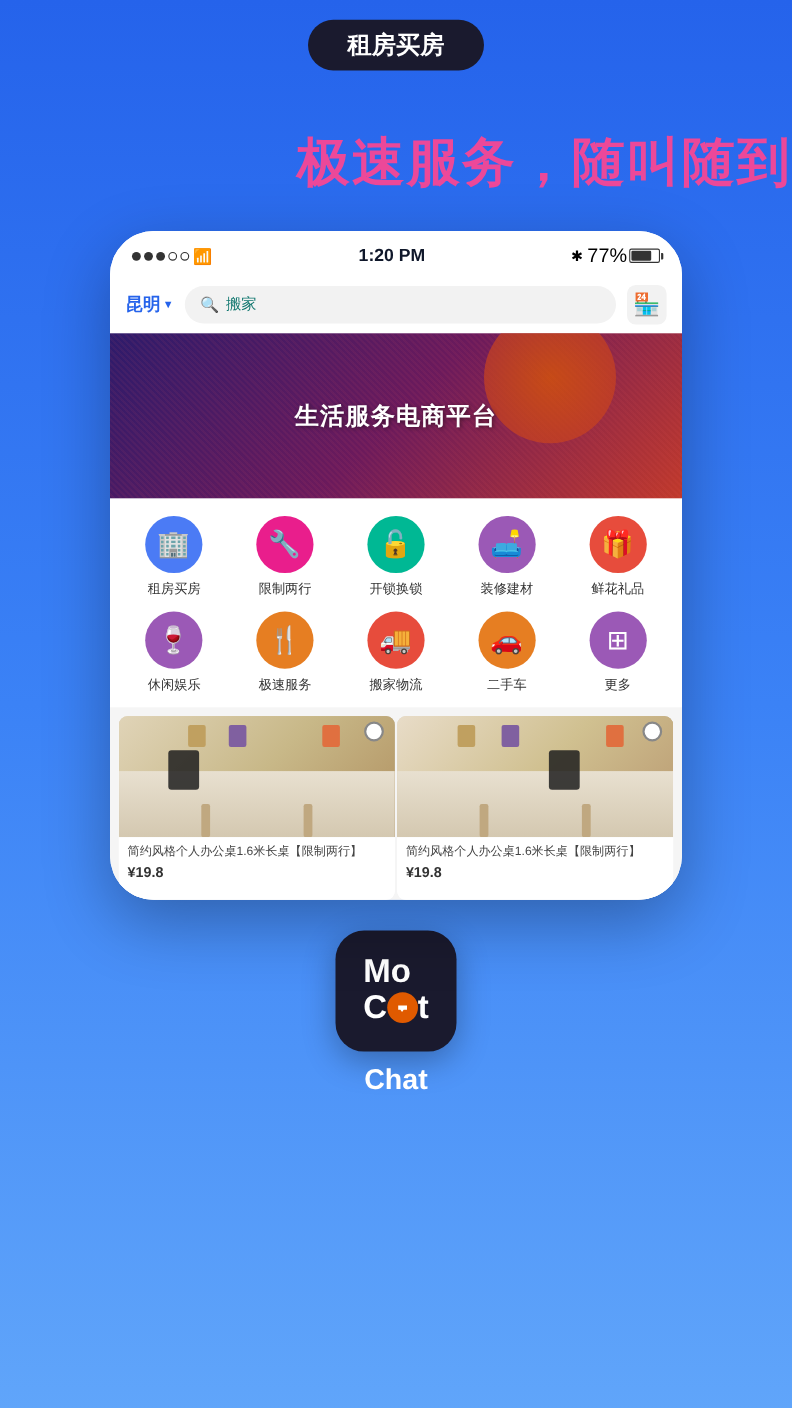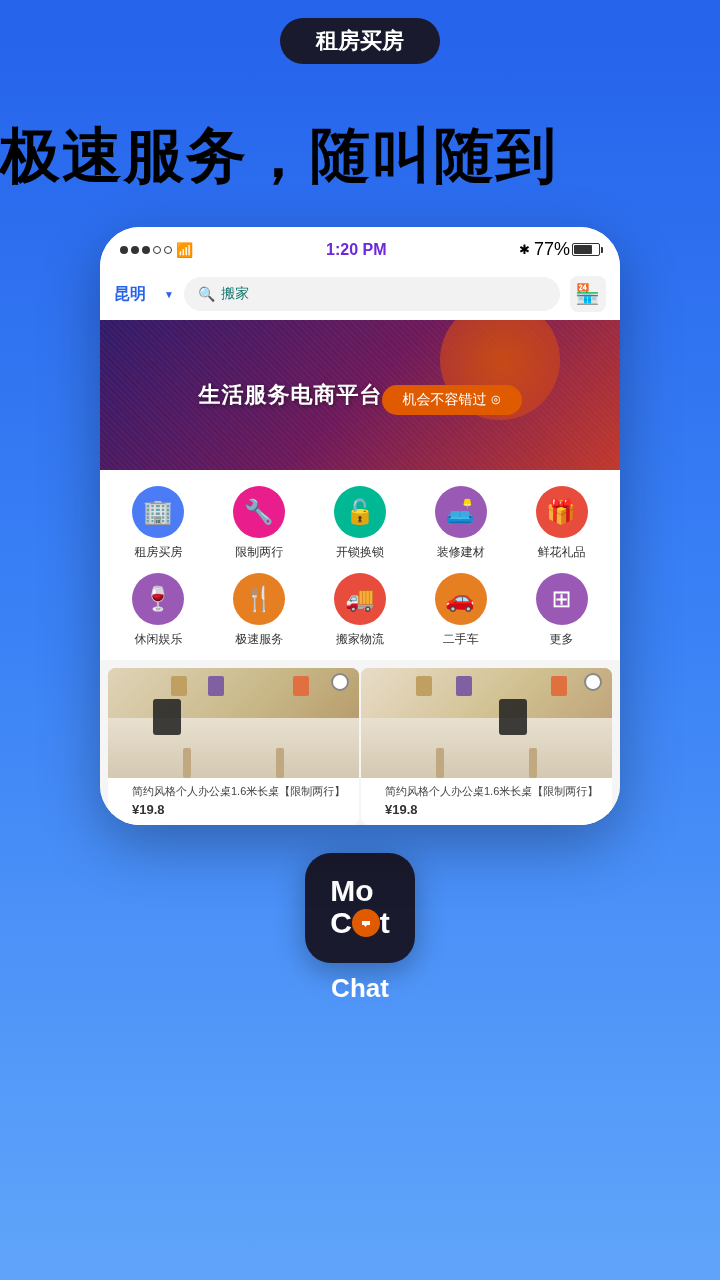--- a/index.html
+++ b/index.html
@@ -24,23 +24,23 @@
       background: #1a1a2e;
       color: white;
       font-size: 22px;
       font-weight: 600;
       padding: 8px 36px;
       border-radius: 30px;
     }
 
     
     .hero-text {
-      text-align: left;
-      color: #000000;
-      font-size: 60px;
+      text-align: right;
+      color: #ec4899;
+      font-size: 48px;
       font-weight: 800;
       margin: 40px 0 30px;
       letter-spacing: 2px;
     }
 
     
     .phone-mockup {
       width: 520px;
       margin: 0 auto;
       background: white;
@@ -65,59 +65,59 @@
       gap: 4px;
       font-size: 13px;
       color: #333;
     }
     .status-dots {
       display: flex; gap: 3px;
     }
     .dot { width: 8px; height: 8px; border-radius: 50%; background: #333; }
     .dot.empty { background: transparent; border: 1.5px solid #333; }
     .wifi-icon { font-size: 14px; }
-    .status-center { font-size: 16px; font-weight: 600; color: #6d28d9; }
+    .status-center { font-size: 16px; font-weight: 600; color: #0f172a; }
     .status-right { display: flex; align-items: center; gap: 4px; font-size: 13px; }
     .battery {
       display: flex; align-items: center; gap: 2px; font-size: 18px; font-weight: 500;
     }
     .battery-bar {
       width: 28px; height: 13px; border: 1.5px solid #333; border-radius: 2px; position: relative; display: flex; align-items: center; padding: 1px;
     }
     .battery-bar::after { content: ''; width: 2px; height: 6px; background: #333; position: absolute; right: -4px; top: 50%; transform: translateY(-50%); border-radius: 0 1px 1px 0; }
     .battery-fill { height: 100%; width: 77%; background: #333; border-radius: 1px; }
 
     
     .search-bar {
       display: flex;
       align-items: center;
       padding: 8px 14px;
       gap: 10px;
       background: white;
     }
     .city-selector {
-      display: flex; align-items: center; gap: 18px; color: #2563EB; font-size: 16px; font-weight: 600; white-space: nowrap;
+      display: flex; align-items: center; gap: 2px; color: #2563EB; font-size: 16px; font-weight: 600; white-space: nowrap;
     }
     .city-caret { font-size: 10px; color: #2563EB; }
     .search-input-area {
       flex: 1; display: flex; align-items: center; background: #f2f2f2; border-radius: 20px; padding: 8px 14px; gap: 6px;
     }
     .search-icon { color: #999; font-size: 14px; }
     .search-placeholder { color: #0f766e; font-size: 14px; }
     .store-icon {
       width: 36px; height: 36px; background: #f2f2f2; border-radius: 8px; display: flex; align-items: center; justify-content: center; font-size: 20px;
     }
 
     
     .banner {
       width: 100%;
       height: 150px;
       background: linear-gradient(135deg, #2d1b6b 0%, #6b1a5c 50%, #c0392b 100%);
       display: flex;
-      flex-direction: row;
+      flex-direction: column;
       justify-content: center;
       align-items: center;
       position: relative;
       overflow: hidden;
     }
     .banner-lines {
       position: absolute;
       top: 0; left: 0; right: 0; bottom: 0;
       opacity: 0.3;
       background: repeating-linear-gradient(45deg, transparent, transparent 2px, rgba(255,100,100,0.2) 2px, rgba(255,100,100,0.2) 4px);
@@ -213,21 +213,21 @@
     }
     .wall-art1 { left: 25%; background: #c0a060; }
     .wall-art2 { left: 40%; background: #8060a0; }
     .wall-art3 { right: 20%; background: #e07040; }
     .clock {
       position: absolute; top: 5px; right: 10px;
       width: 18px; height: 18px;
       border: 2px solid #888; border-radius: 50%;
       background: white;
     }
-    .product-info { padding: 6px 8px 8px; background: white; margin-left: 16px; }
+    .product-info { padding: 6px 8px 18px; background: white; }
     .product-name { font-size: 11px; color: #444; line-height: 1.4; }
     .product-price { font-size: 13px; color: #333; font-weight: 600; margin-top: 3px; }
 
     
     .app-icon-area {
       display: flex;
       flex-direction: column;
       align-items: center;
       margin-top: 28px;
     }
@@ -304,21 +304,20 @@
       <span class="search-icon">🔍</span>
       <span class="search-placeholder">搬家</span>
     </div>
     <div class="store-icon">🏪</div>
   </div>
 
   <div class="banner">
     <div class="banner-lines"></div>
     <div class="banner-circle"></div>
     <div class="banner-text1">生活服务电商平台</div>
-    <div class="banner-btn">机会不容错过 ⊙</div>
   </div>
 
   <div class="category-grid">
     <div class="category-item">
       <div class="category-icon" style="background:#4B7BF5;">🏢</div>
       <span class="category-label">租房买房</span>
     </div>
     <div class="category-item">
       <div class="category-icon" style="background:#E91E8C;">🔧</div>
       <span class="category-label">限制两行</span>

